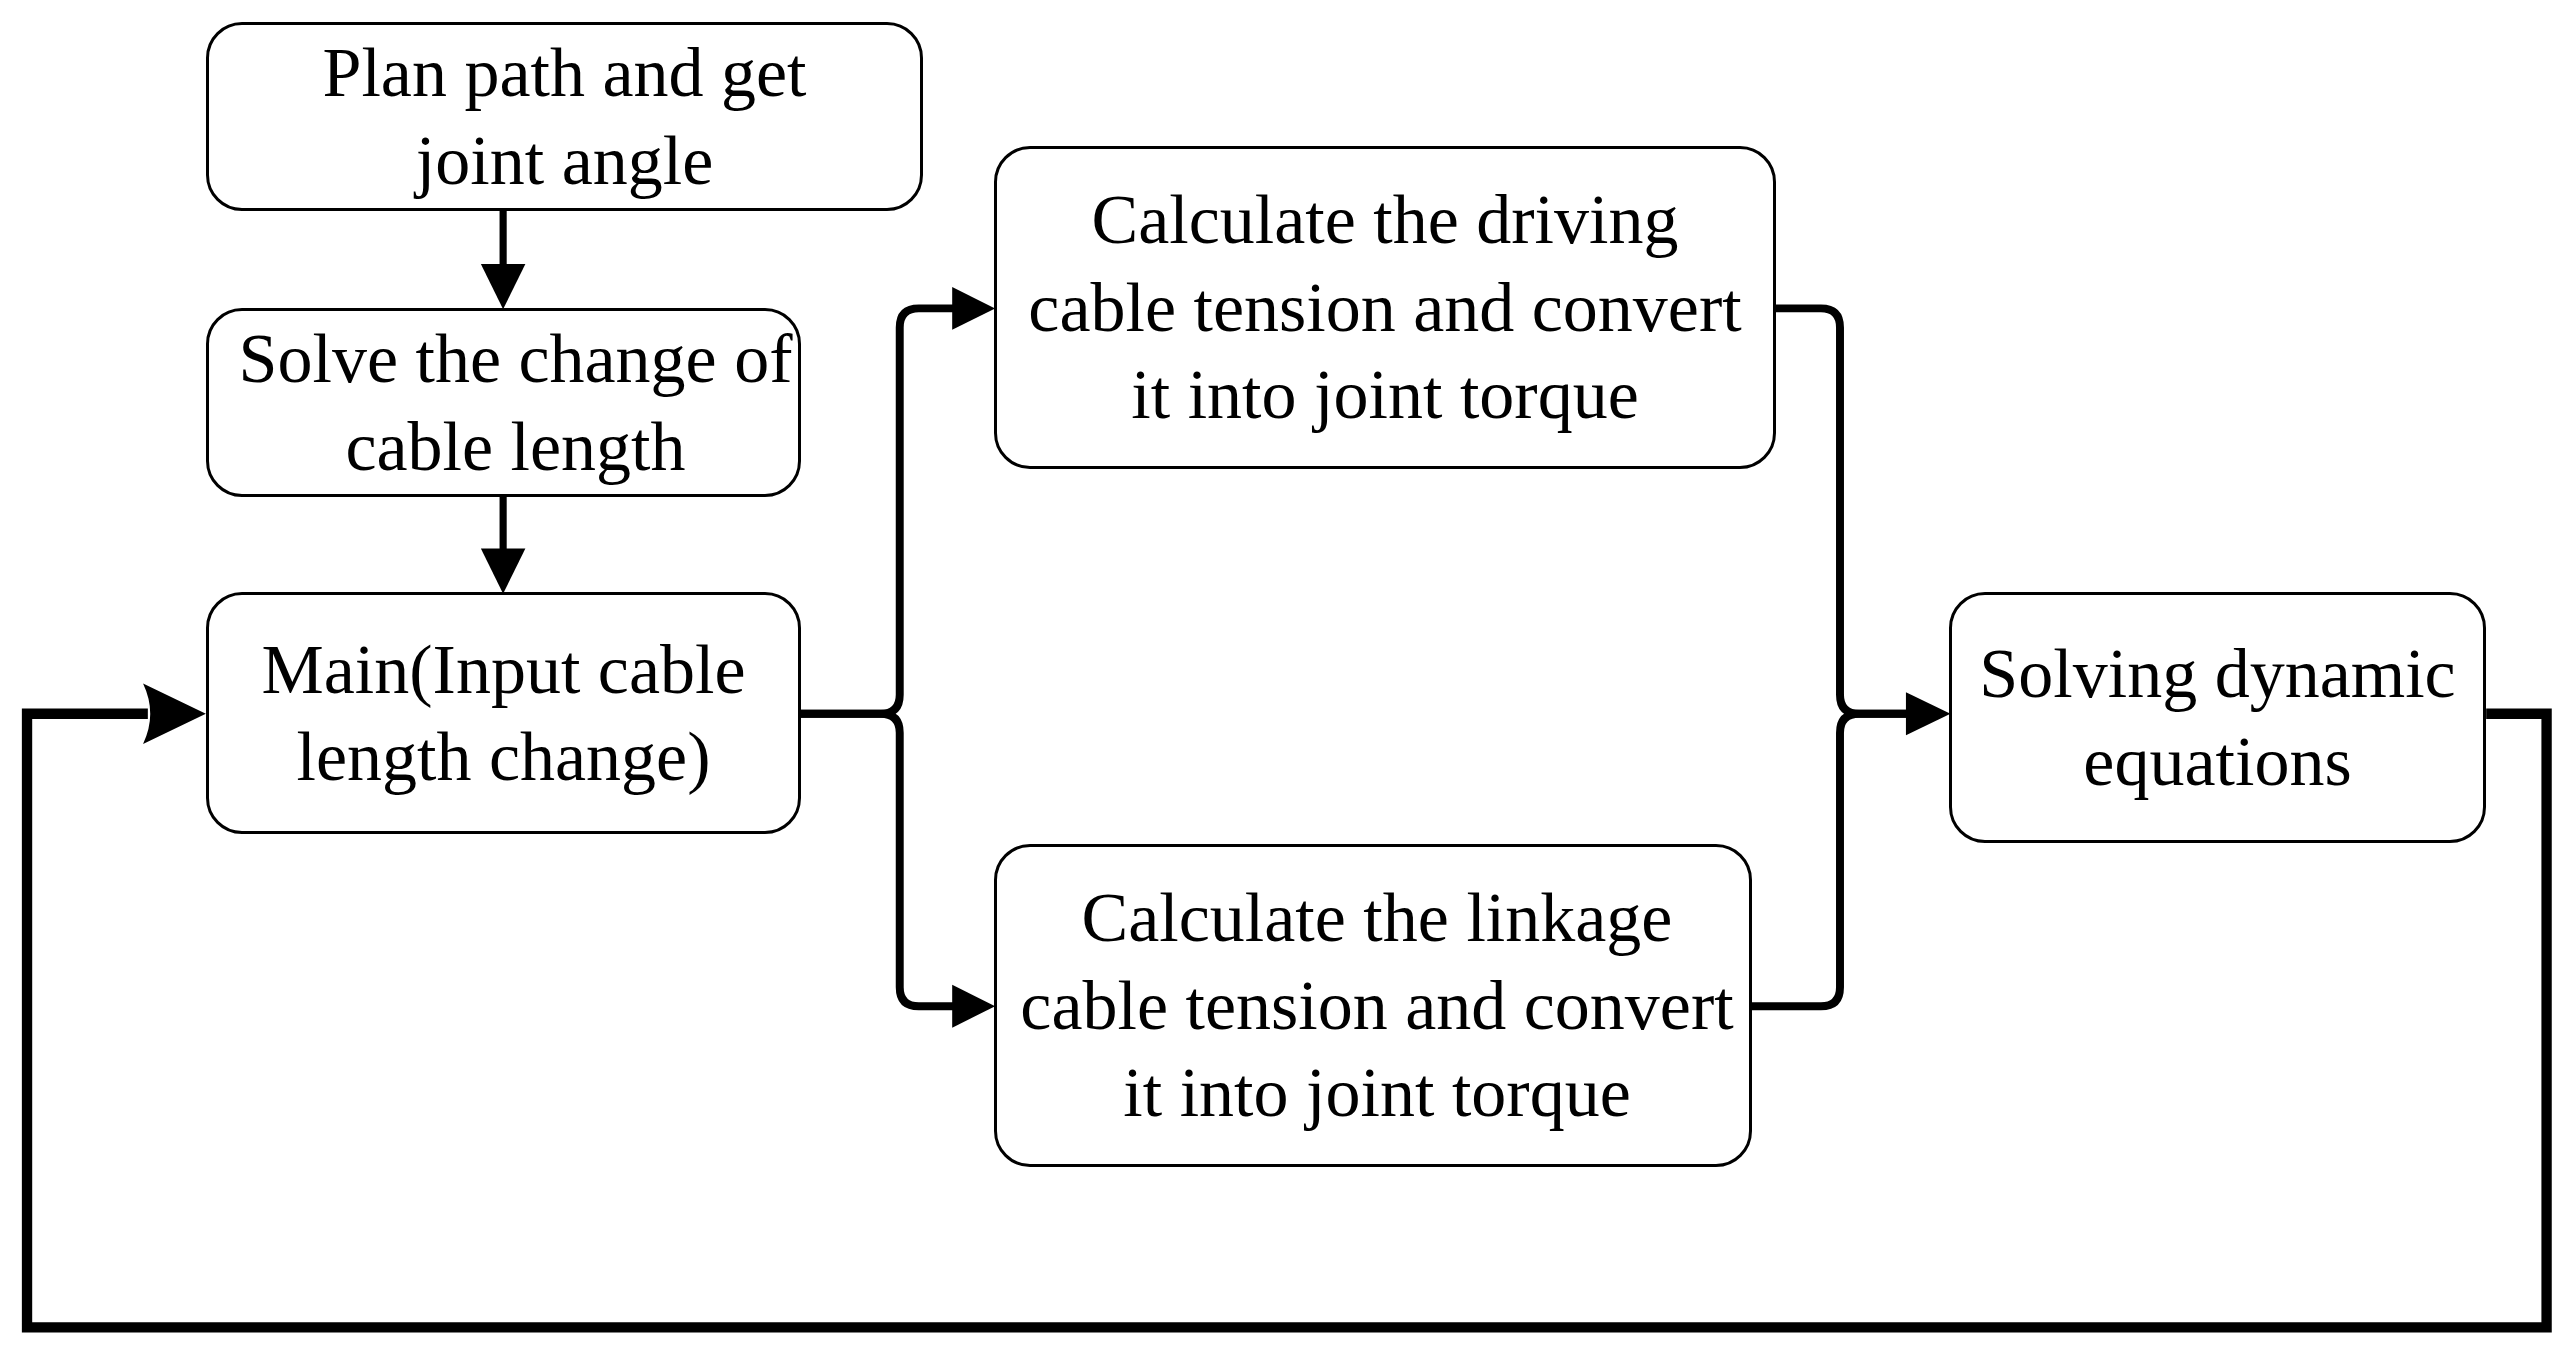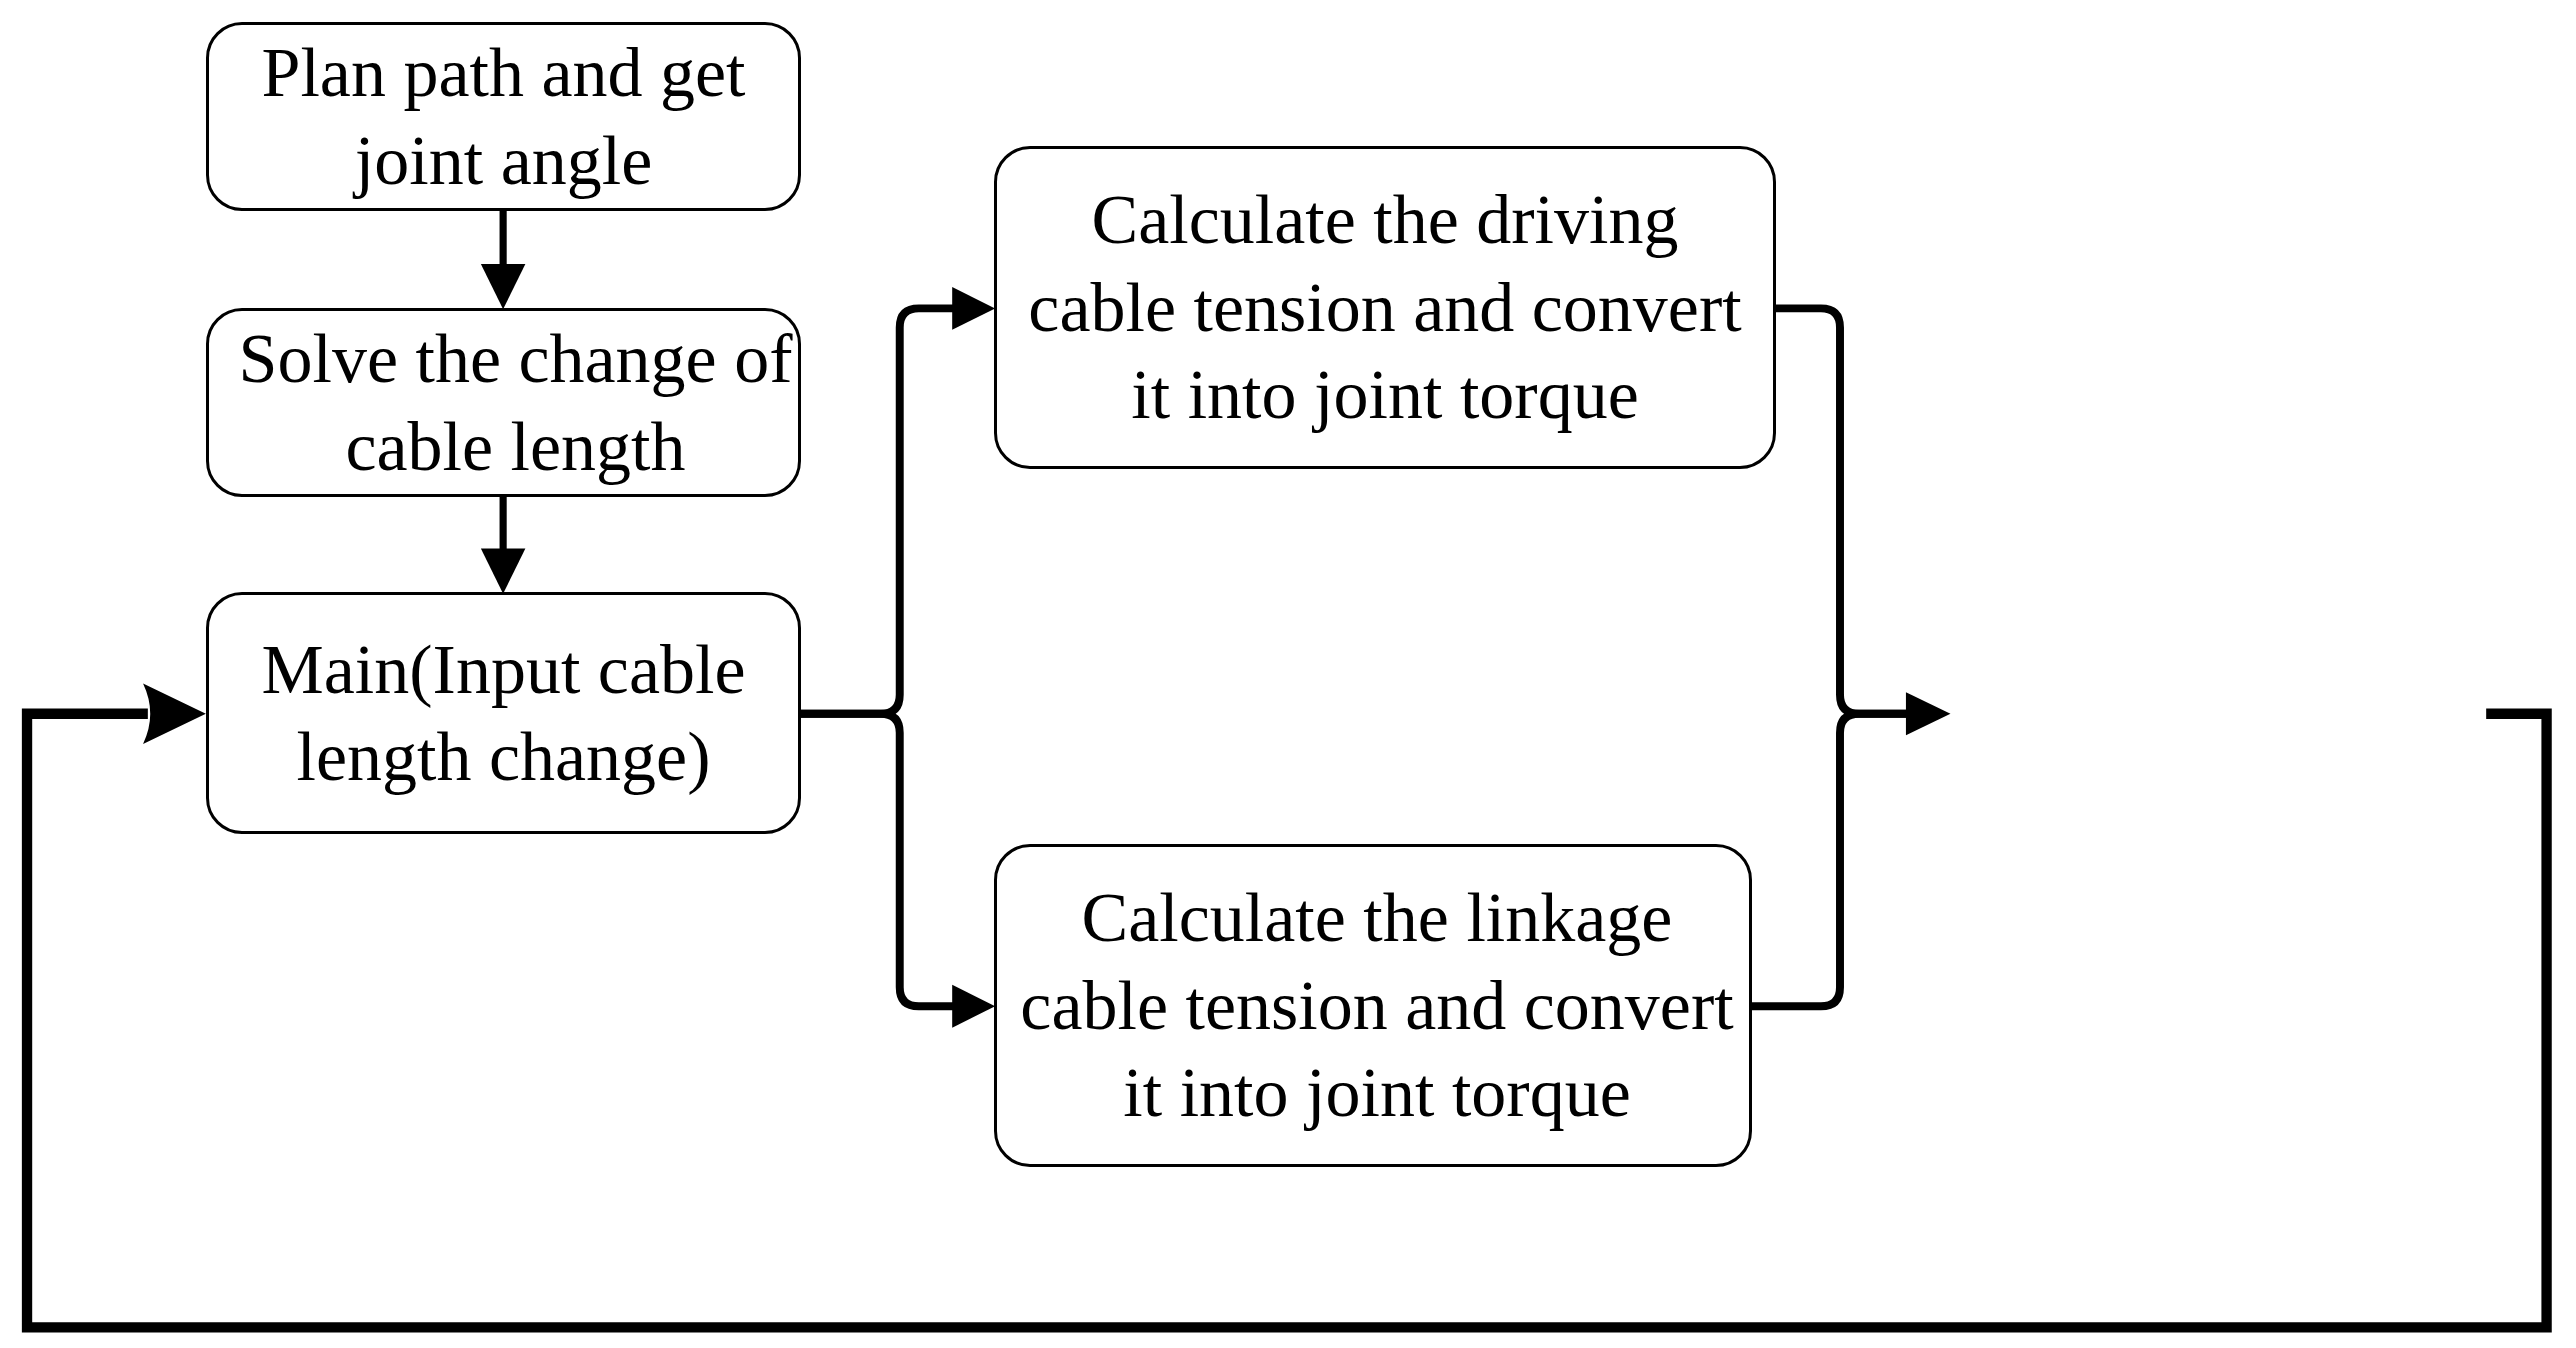--- a/index.html
+++ b/index.html
@@ -31,21 +31,21 @@
     border-radius: 36px;
     display: flex;
     align-items: center;
     justify-content: center;
     text-align: center;
     font-size: 70px;
     line-height: 1.25;
     white-space: pre-line;
     z-index: 2;
   }
-  #node-plan    { left: 206px;  top: 22px;   width: 595px; height: 189px; }
+  #node-plan    { left: 206px;  top: 22px;   width: 717px; height: 189px; }
   #node-solve   { left: 206px;  top: 308px;  width: 595px; height: 189px; padding-left: 24px; }
   #node-main    { left: 206px;  top: 592px;  width: 595px; height: 242px; }
   #node-driving { left: 994px; top: 146px;  width: 782px; height: 323px; }
   #node-linkage { left: 994px; top: 844px; width: 758px; height: 323px; padding-left: 8px; }
   #node-dynamic { left: 1949px; top: 592px;  width: 537px; height: 251px; }
   #footer-label {
     position: absolute;
     left: 161px;
     top: 1214px;
     width: 2415px;
@@ -108,16 +108,18 @@
 length change)</div>
 
   <div class="node" id="node-driving">Calculate the driving
 cable tension and convert
 it into joint torque</div>
 
   <div class="node" id="node-linkage">Calculate the linkage
 cable tension and convert
 it into joint torque</div>
 
+  <div class="node" id="node-dynamic">Solving dynamic
+equations</div>
 
 
 </div>
 
 
 </body></html>

